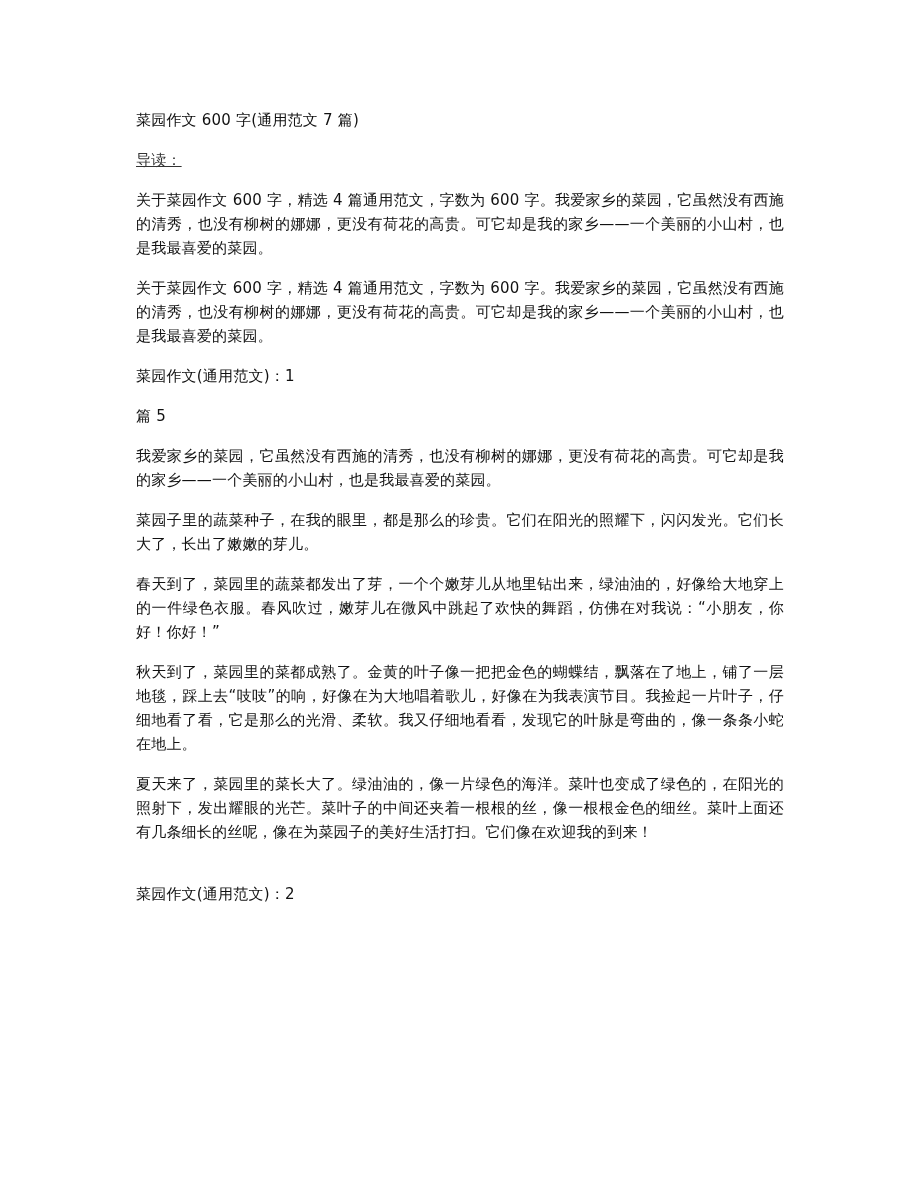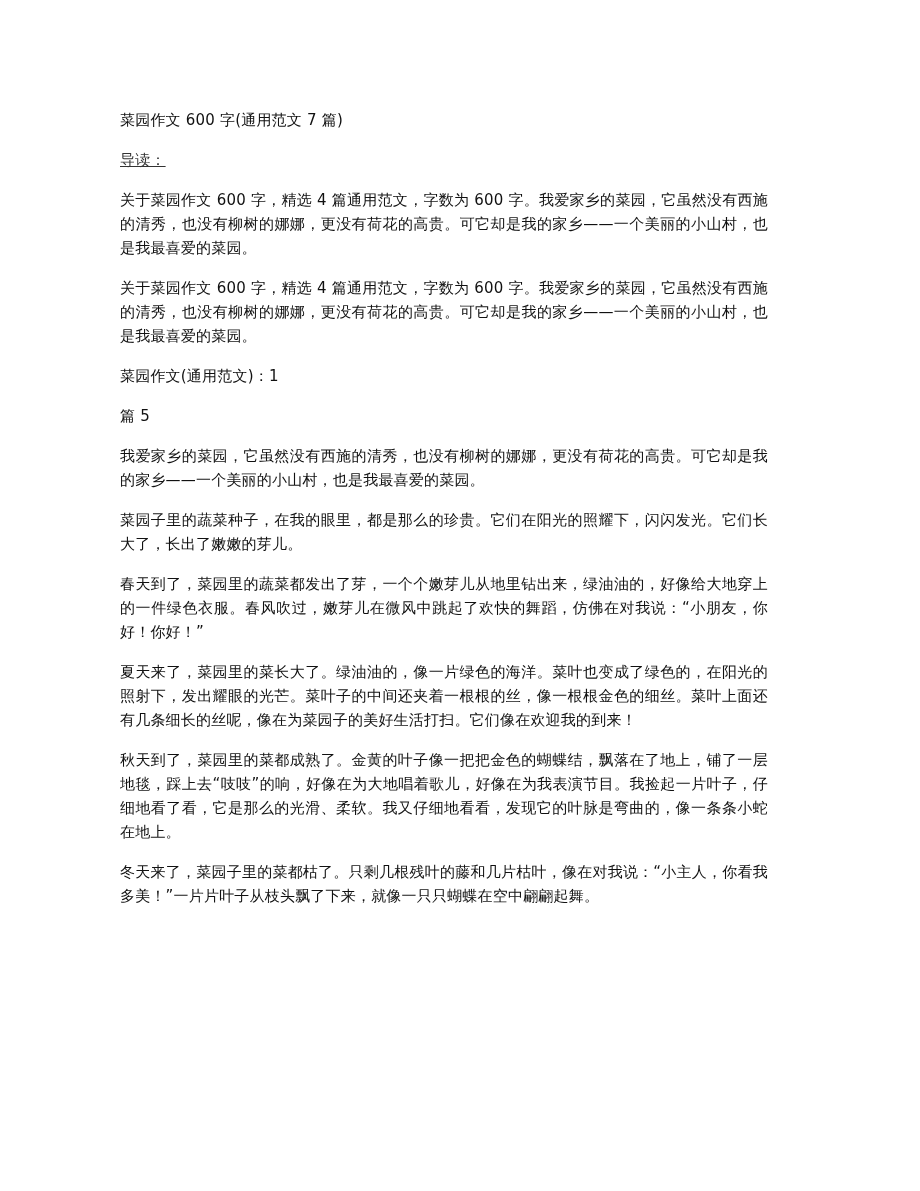--- a/index.html
+++ b/index.html
@@ -10,21 +10,21 @@
     body {
       width: 920px;
       height: 1191px;
       position: relative;
       overflow: hidden;
       font-family: "DejaVu Sans", "Liberation Sans", sans-serif;
       color: #111111;
     }
     .page {
       position: absolute;
-      left: 120px;
+      left: 136px;
       top: 108px;
       width: 648px;
     }
     .p {
       font-size: 15px;
       line-height: 24px;
       margin: 0;
       letter-spacing: 0.2px;
       text-align: justify;
       word-break: break-all;
@@ -44,17 +44,17 @@
 
   <p class="p para">关于菜园作文 600 字，精选 4 篇通用范文，字数为 600 字。我爱家乡的菜园，它虽然没有西施的清秀，也没有柳树的娜娜，更没有荷花的高贵。可它却是我的家乡——一个美丽的小山村，也是我最喜爱的菜园。</p>
   <p class="p para">关于菜园作文 600 字，精选 4 篇通用范文，字数为 600 字。我爱家乡的菜园，它虽然没有西施的清秀，也没有柳树的娜娜，更没有荷花的高贵。可它却是我的家乡——一个美丽的小山村，也是我最喜爱的菜园。</p>
 
   <p class="p section">菜园作文(通用范文)：1</p>
   <p class="p section">篇 5</p>
 
   <p class="p para">我爱家乡的菜园，它虽然没有西施的清秀，也没有柳树的娜娜，更没有荷花的高贵。可它却是我的家乡——一个美丽的小山村，也是我最喜爱的菜园。</p>
   <p class="p para">菜园子里的蔬菜种子，在我的眼里，都是那么的珍贵。它们在阳光的照耀下，闪闪发光。它们长大了，长出了嫩嫩的芽儿。</p>
   <p class="p para">春天到了，菜园里的蔬菜都发出了芽，一个个嫩芽儿从地里钻出来，绿油油的，好像给大地穿上的一件绿色衣服。春风吹过，嫩芽儿在微风中跳起了欢快的舞蹈，仿佛在对我说：“小朋友，你好！你好！”</p>
+  <p class="p para">秋天到了，菜园里的菜都成熟了。金黄的叶子像一把把金色的蝴蝶结，飘落在了地上，铺了一层地毯，踩上去“吱吱”的响，好像在为大地唱着歌儿，好像在为我表演节目。我捡起一片叶子，仔细地看了看，它是那么的光滑、柔软。我又仔细地看看，发现它的叶脉是弯曲的，像一条条小蛇在地上。</p>
   <p class="p para">夏天来了，菜园里的菜长大了。绿油油的，像一片绿色的海洋。菜叶也变成了绿色的，在阳光的照射下，发出耀眼的光芒。菜叶子的中间还夹着一根根的丝，像一根根金色的细丝。菜叶上面还有几条细长的丝呢，像在为菜园子的美好生活打扫。它们像在欢迎我的到来！</p>
-  <p class="p para">秋天到了，菜园里的菜都成熟了。金黄的叶子像一把把金色的蝴蝶结，飘落在了地上，铺了一层地毯，踩上去“吱吱”的响，好像在为大地唱着歌儿，好像在为我表演节目。我捡起一片叶子，仔细地看了看，它是那么的光滑、柔软。我又仔细地看看，发现它的叶脉是弯曲的，像一条条小蛇在地上。</p>
-  <p class="p para">冬天来了，菜园子里的菜都枯了。只剩几根残叶的藤和几片枯叶，像在对我说：“小主人，你看我多美！”一片片叶子从枝头飘了下来，就像一只只蝴蝶在空中翩翩起舞。</p>
 
+  <p class="p section gap-big">菜园作文(通用范文)：2</p>
 </div>
 
 </body></html>

